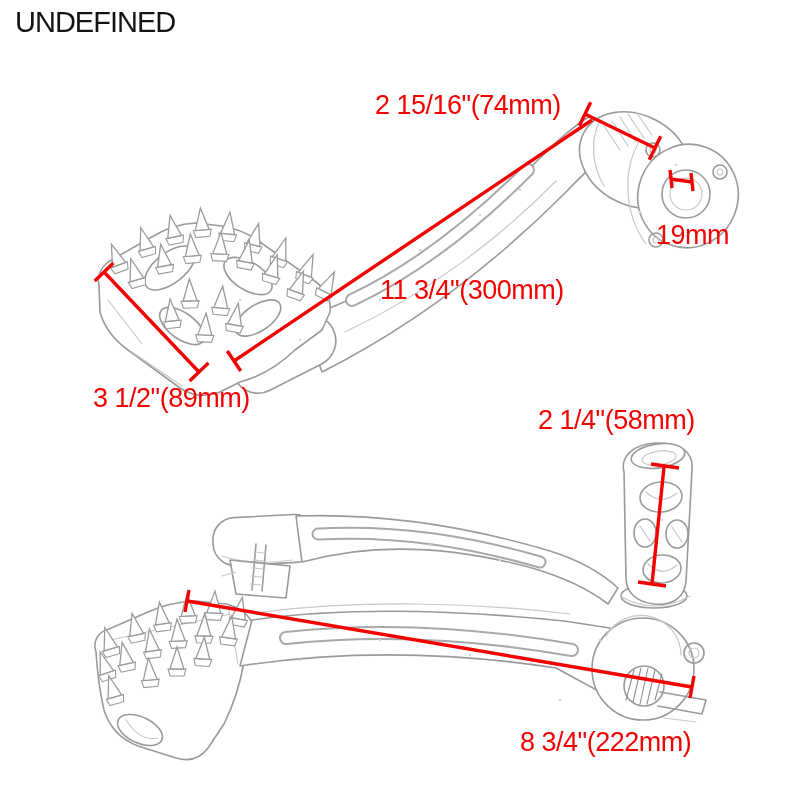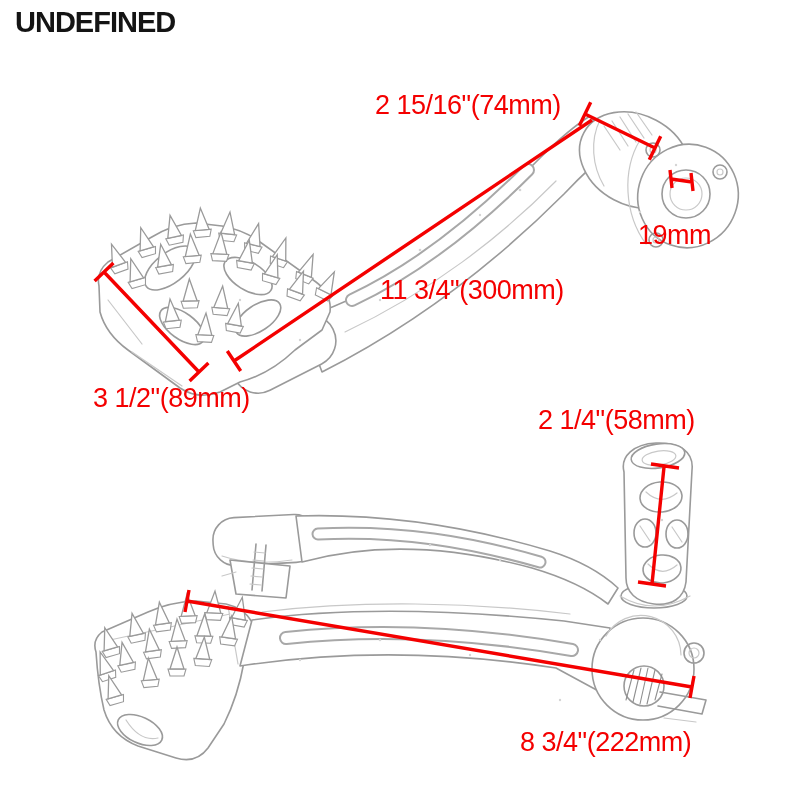--- a/index.html
+++ b/index.html
@@ -17,21 +17,21 @@
     font-family:"Liberation Sans",sans-serif;
   }
   #art{position:absolute;left:0;top:0;}
   .label{
     position:absolute;white-space:nowrap;
     color:var(--accent-red);
     font-size:27px;letter-spacing:-0.5px;line-height:1.1;
   }
   .title{
     position:absolute;left:15px;top:6px;white-space:nowrap;
-    color:var(--title-text);font-weight:bold;
+    color:var(--title-text);font-weight:normal;
     font-size:29px;letter-spacing:-1px;
   }
   
   .solid{fill:#fff;stroke:var(--sketch);stroke-width:1.6;stroke-linejoin:round;}
   .ln{fill:none;stroke:var(--sketch);stroke-width:1.6;stroke-linecap:round;stroke-linejoin:round;}
   .ln2{fill:none;stroke:var(--sketch-light);stroke-width:1.2;stroke-linecap:round;stroke-linejoin:round;}
   .hatch{fill:none;stroke:#8f8f8f;stroke-width:1.1;stroke-linecap:round;}
   .red{fill:none;stroke:var(--accent-red);stroke-width:3.4;stroke-linecap:butt;}
   .speck{fill:#d4d4d4;stroke:none;}
 </style>
@@ -235,17 +235,17 @@
     <circle class="speck" cx="300" cy="660" r="1.2"></circle>
       <circle class="speck" cx="560" cy="700" r="1.2"></circle>
     <circle class="speck" cx="676" cy="165" r="1.2"></circle>
       <circle class="speck" cx="240" cy="300" r="1.2"></circle>
   </g>
 </svg>
 
 <div class="title">UNDEFINED</div>
 
 <div class="label" style="left:375px;top:91px">2 15/16"(74mm)</div>
-<div class="label" style="left:638px;top:221px">19mm</div>
+<div class="label" style="left:656px;top:221px">19mm</div>
 <div class="label" style="left:380px;top:276px">11 3/4"(300mm)</div>
 <div class="label" style="left:93px;top:384px">3 1/2"(89mm)</div>
 <div class="label" style="left:538px;top:406px">2 1/4"(58mm)</div>
 <div class="label" style="left:520px;top:728px">8 3/4"(222mm)</div>
 
 </body></html>

